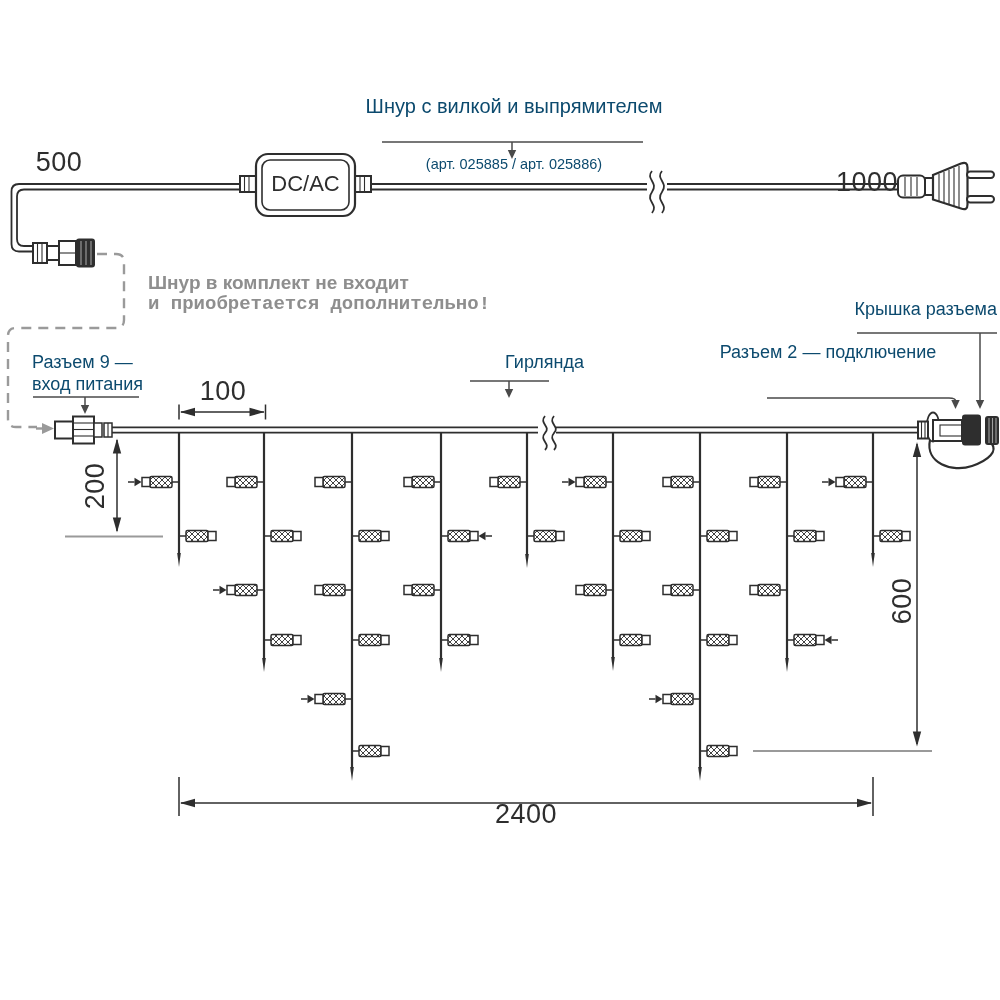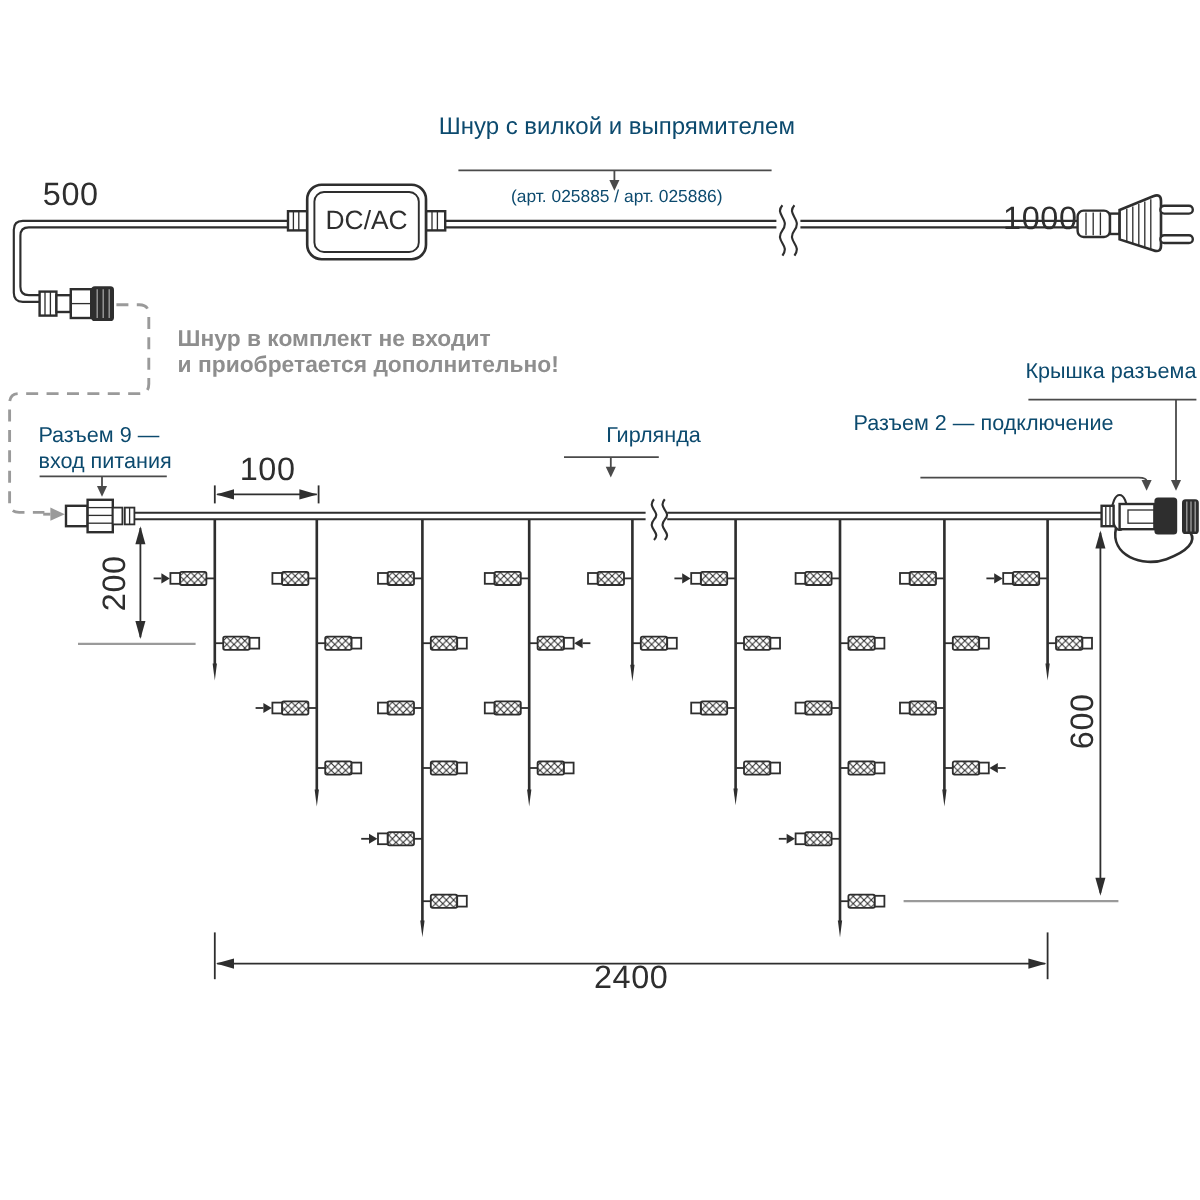--- a/index.html
+++ b/index.html
@@ -417,24 +417,24 @@
         </g>
       </g>
 </svg>
 
 <div class="lbl num" style="left:18px;top:147px;width:50px;text-align:center;margin-left:16px;">500</div>
 <div class="lbl num" style="left:834px;top:147px;width:64px;text-align:right;margin-top:20px;">1000</div>
 <div class="lbl" style="left:256px;top:172px;width:99px;text-align:center;font-size:22px;">DC/AC</div>
 <div class="lbl ann" style="left:364px;top:95px;width:300px;text-align:center;font-size:20px;">Шнур с вилкой и выпрямителем</div>
 <div class="lbl ann" style="left:364px;top:119px;width:300px;text-align:center;font-size:14.5px;margin-top:37px;">(арт. 025885 /  арт. 025886)</div>
 <div class="lbl note" style="left:148px;top:272px;">Шнур в комплект не входит</div>
-<div class="lbl note" style="left:148px;top:294px;">и приобретается дополнительно!</div>
+<div class="lbl note" style="left:148px;top:294px;font-family:Liberation Mono, monospace;">и приобретается дополнительно!</div>
 <div class="lbl ann" style="left:32px;top:352px;">Разъем 9 —</div>
 <div class="lbl ann" style="left:32px;top:374px;">вход питания</div>
 <div class="lbl num" style="left:182px;top:376px;width:82px;text-align:center;">100</div>
 <div class="lbl ann" style="left:434px;top:352px;width:150px;text-align:right;">Гирлянда</div>
 <div class="lbl ann" style="left:845px;top:299px;width:152px;text-align:right;">Крышка разъема</div>
-<div class="lbl ann" style="left:688px;top:342px;width:240px;text-align:right;">Разъем 2 — подключение</div>
+<div class="lbl ann" style="left:708px;top:342px;width:240px;text-align:center;">Разъем 2 — подключение</div>
 <div class="lbl num rot" style="left:53px;top:471px;width:84px;">200</div>
 <div class="lbl num rot" style="left:860px;top:586px;width:84px;">600</div>
 <div class="lbl num" style="left:466px;top:763px;width:120px;text-align:center;margin-top:36px;">2400</div>
 
 </div>
 
 </body></html>

